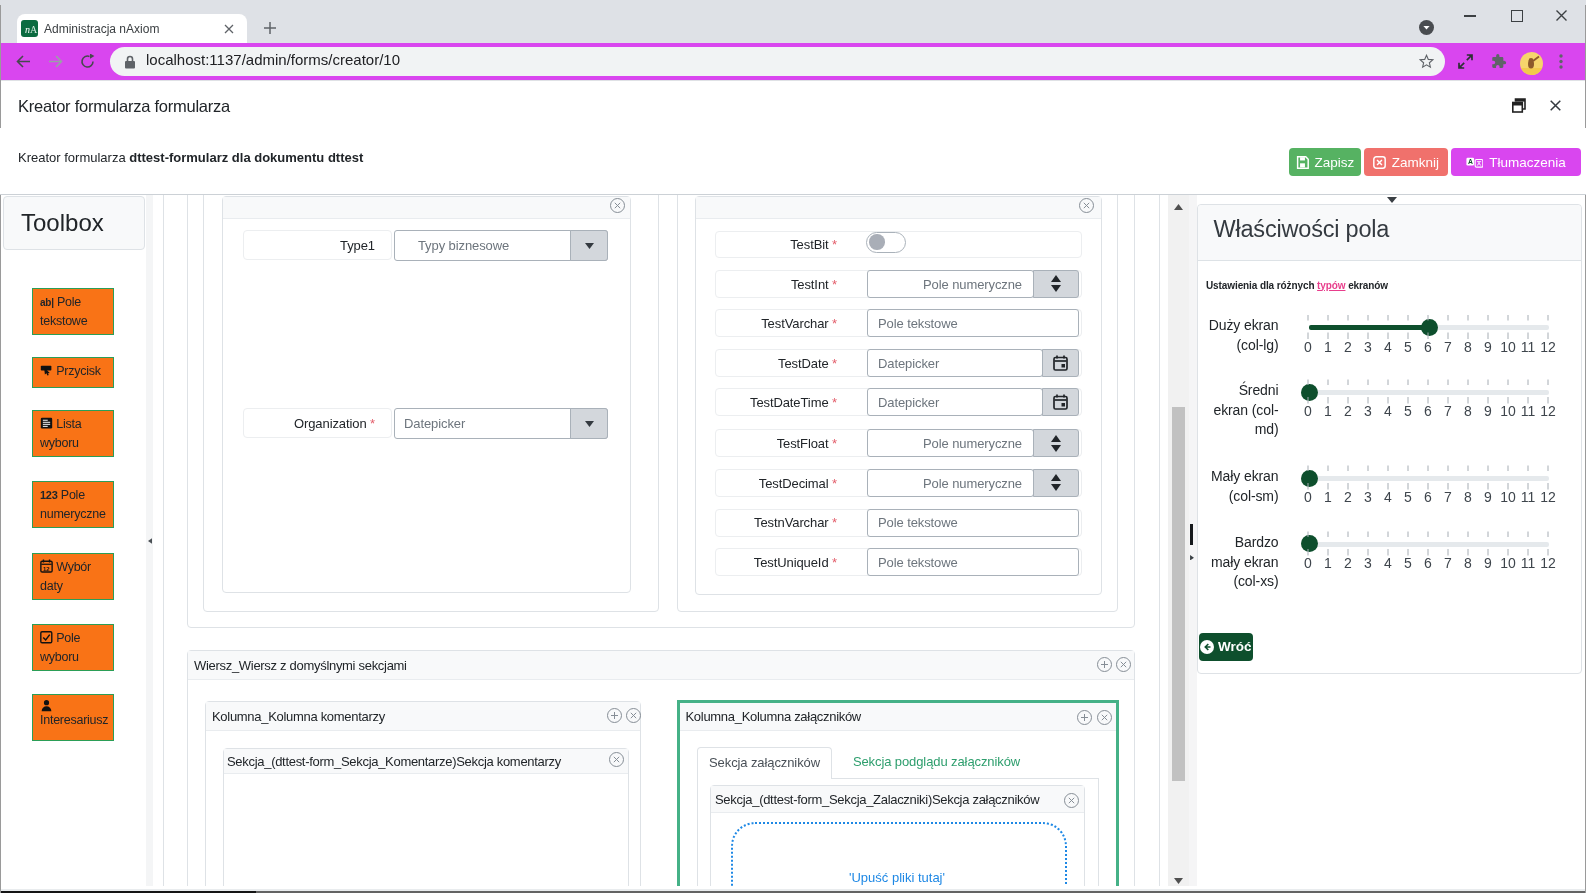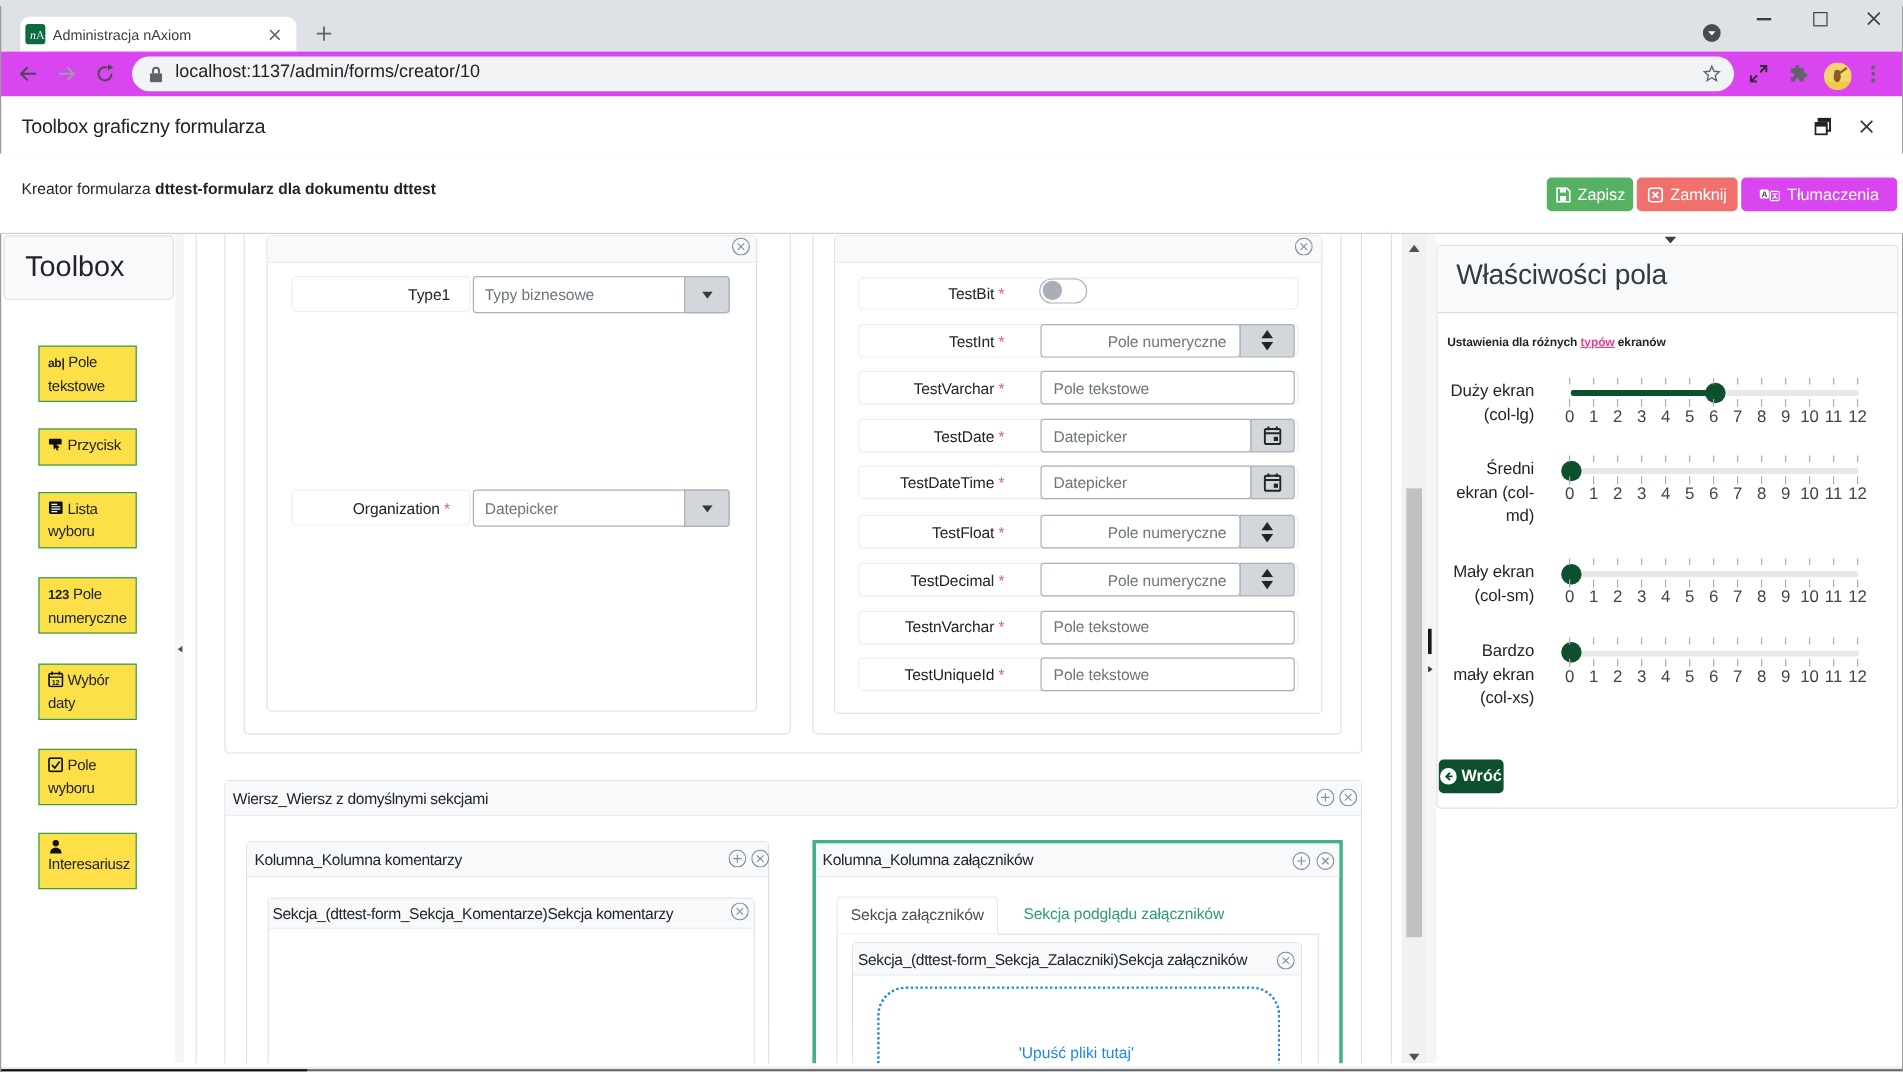--- a/index.html
+++ b/index.html
@@ -30,21 +30,21 @@
 .lbl{position:absolute;font-size:13px;color:#212529;text-align:right;letter-spacing:-0.1px;}
 .req{color:#e35d6a;}
 .cell{position:absolute;border:1px solid #eceef0;border-radius:4px;background:#fff;box-sizing:border-box;}
 .inp{position:absolute;border:1px solid #a9b1b9;border-radius:3px;background:#fff;box-sizing:border-box;}
 .ph{position:absolute;font-size:13px;color:#6d757d;letter-spacing:-0.1px;}
 .gbtn{position:absolute;background:#d3d7dc;border:1px solid #a9b1b9;box-sizing:border-box;
   border-radius:0 3px 3px 0;display:flex;align-items:center;justify-content:center;}
 
 #tbhead{position:absolute;left:3px;top:2px;width:142px;height:54px;background:#f8f9fa;
   border:1px solid #dee2e6;border-radius:4px;box-sizing:border-box;}
-.titem{position:absolute;left:32px;width:82px;border:1px solid #2b9e57;background:#fde047;
+.titem{position:absolute;left:32px;width:82px;border:1px solid #2b9e57;background:#f97316;
   box-sizing:border-box;color:#212529;line-height:19px;padding:4px 0 0 7px;letter-spacing:-0.25px;font-size:12.5px;}
 
 #rpanel{position:absolute;left:1197px;top:203.5px;width:385px;height:470.5px;background:#fff;
   border:1px solid #dee2e6;border-radius:4px;box-sizing:border-box;}
 .slbl{position:absolute;font-size:14px;color:#212529;text-align:right;line-height:19.6px;letter-spacing:-0.1px;}
 .track{position:absolute;left:111px;width:240px;height:5px;border-radius:2px;background:#e5e9ec;}
 .tfill{position:absolute;left:0;top:0;height:5px;border-radius:2px;background:#0e4f2d;}
 .thandle{position:absolute;width:17px;height:17px;border-radius:50%;background:#0e4f2d;}
 </style>
 </head>
@@ -112,21 +112,21 @@
     <path d="M13 9 L19 4.5" stroke="#8d5a2b" stroke-width="1.8"></path>
       </svg>
   <svg class="abs" style="left:1559px;top:11px" width="4" height="15" viewBox="0 0 4 15">
     <circle cx="2" cy="2" r="1.7" fill="#5f6368"></circle>
         <circle cx="2" cy="7.5" r="1.7" fill="#5f6368"></circle>
     <circle cx="2" cy="13" r="1.7" fill="#5f6368"></circle>
       </svg>
 </div>
 
 <div id="apphead">
-  <div id="apptitle">Toolbox graficzny formularza</div>
+  <div id="apptitle">Kreator formularza formularza</div>
   <svg class="abs" style="left:1512px;top:17px" width="14" height="15" viewBox="0 0 14 15">
     <path d="M3.5 3.5 V1 H13 V11 H10.5" stroke="#222" stroke-width="1.6" fill="none"></path>
     <rect x="0.8" y="4.5" width="9.5" height="9.5" stroke="#222" stroke-width="1.6" fill="none"></rect>
     <rect x="0.8" y="4.5" width="9.5" height="3" fill="#222"></rect>
     <rect x="3.5" y="1" width="9.5" height="2.6" fill="#222"></rect>
       </svg>
   <svg class="abs" style="left:1550px;top:19px" width="11" height="11" viewBox="0 0 11 11">
     <path d="M0.7 0.7 L10.3 10.3 M10.3 0.7 L0.7 10.3" stroke="#343a40" stroke-width="1.5"></path>
       </svg>
 </div>
@@ -215,21 +215,21 @@
   <div class="box" style="left:222px;top:1.5px;width:409px;height:397.5px;">
     <div class="bhead" style="height:21.5px;"></div>
     <svg class="circ" style="right:5.5px;top:1.4px;" viewBox="0 0 15 15">
       <circle cx="7.5" cy="7.5" r="7" fill="none" stroke="#868e96" stroke-width="1"></circle>
       <path d="M4.8 4.8 L10.2 10.2 M10.2 4.8 L4.8 10.2" stroke="#868e96" stroke-width="1"></path>
         </svg>
 
     <div class="cell" style="left:20px;top:33.5px;width:149px;height:30px;"></div>
     <div class="lbl" style="left:20px;top:41.5px;width:132px;">Type1</div>
     <div class="inp" style="left:171px;top:33.5px;width:214px;height:31px;"></div>
-    <div class="ph" style="left:181px;top:41.5px;">Typy biznesowe</div>
+    <div class="ph" style="left:195px;top:41.5px;">Typy biznesowe</div>
     <div class="gbtn" style="left:347px;top:33.5px;width:38px;height:31px;">
       <svg width="9" height="6" viewBox="0 0 9 6">
             <path d="M0 0 H9 L4.5 6 Z" fill="#343a40"></path>
           </svg>
         </div>
 
     <div class="cell" style="left:20px;top:211.5px;width:149px;height:30px;"></div>
     <div class="lbl" style="left:20px;top:219.5px;width:132px;">Organization <span class="req">*</span></div>
     <div class="inp" style="left:171px;top:211.5px;width:214px;height:31px;"></div>
     <div class="ph" style="left:181px;top:219.5px;">Datepicker</div>

